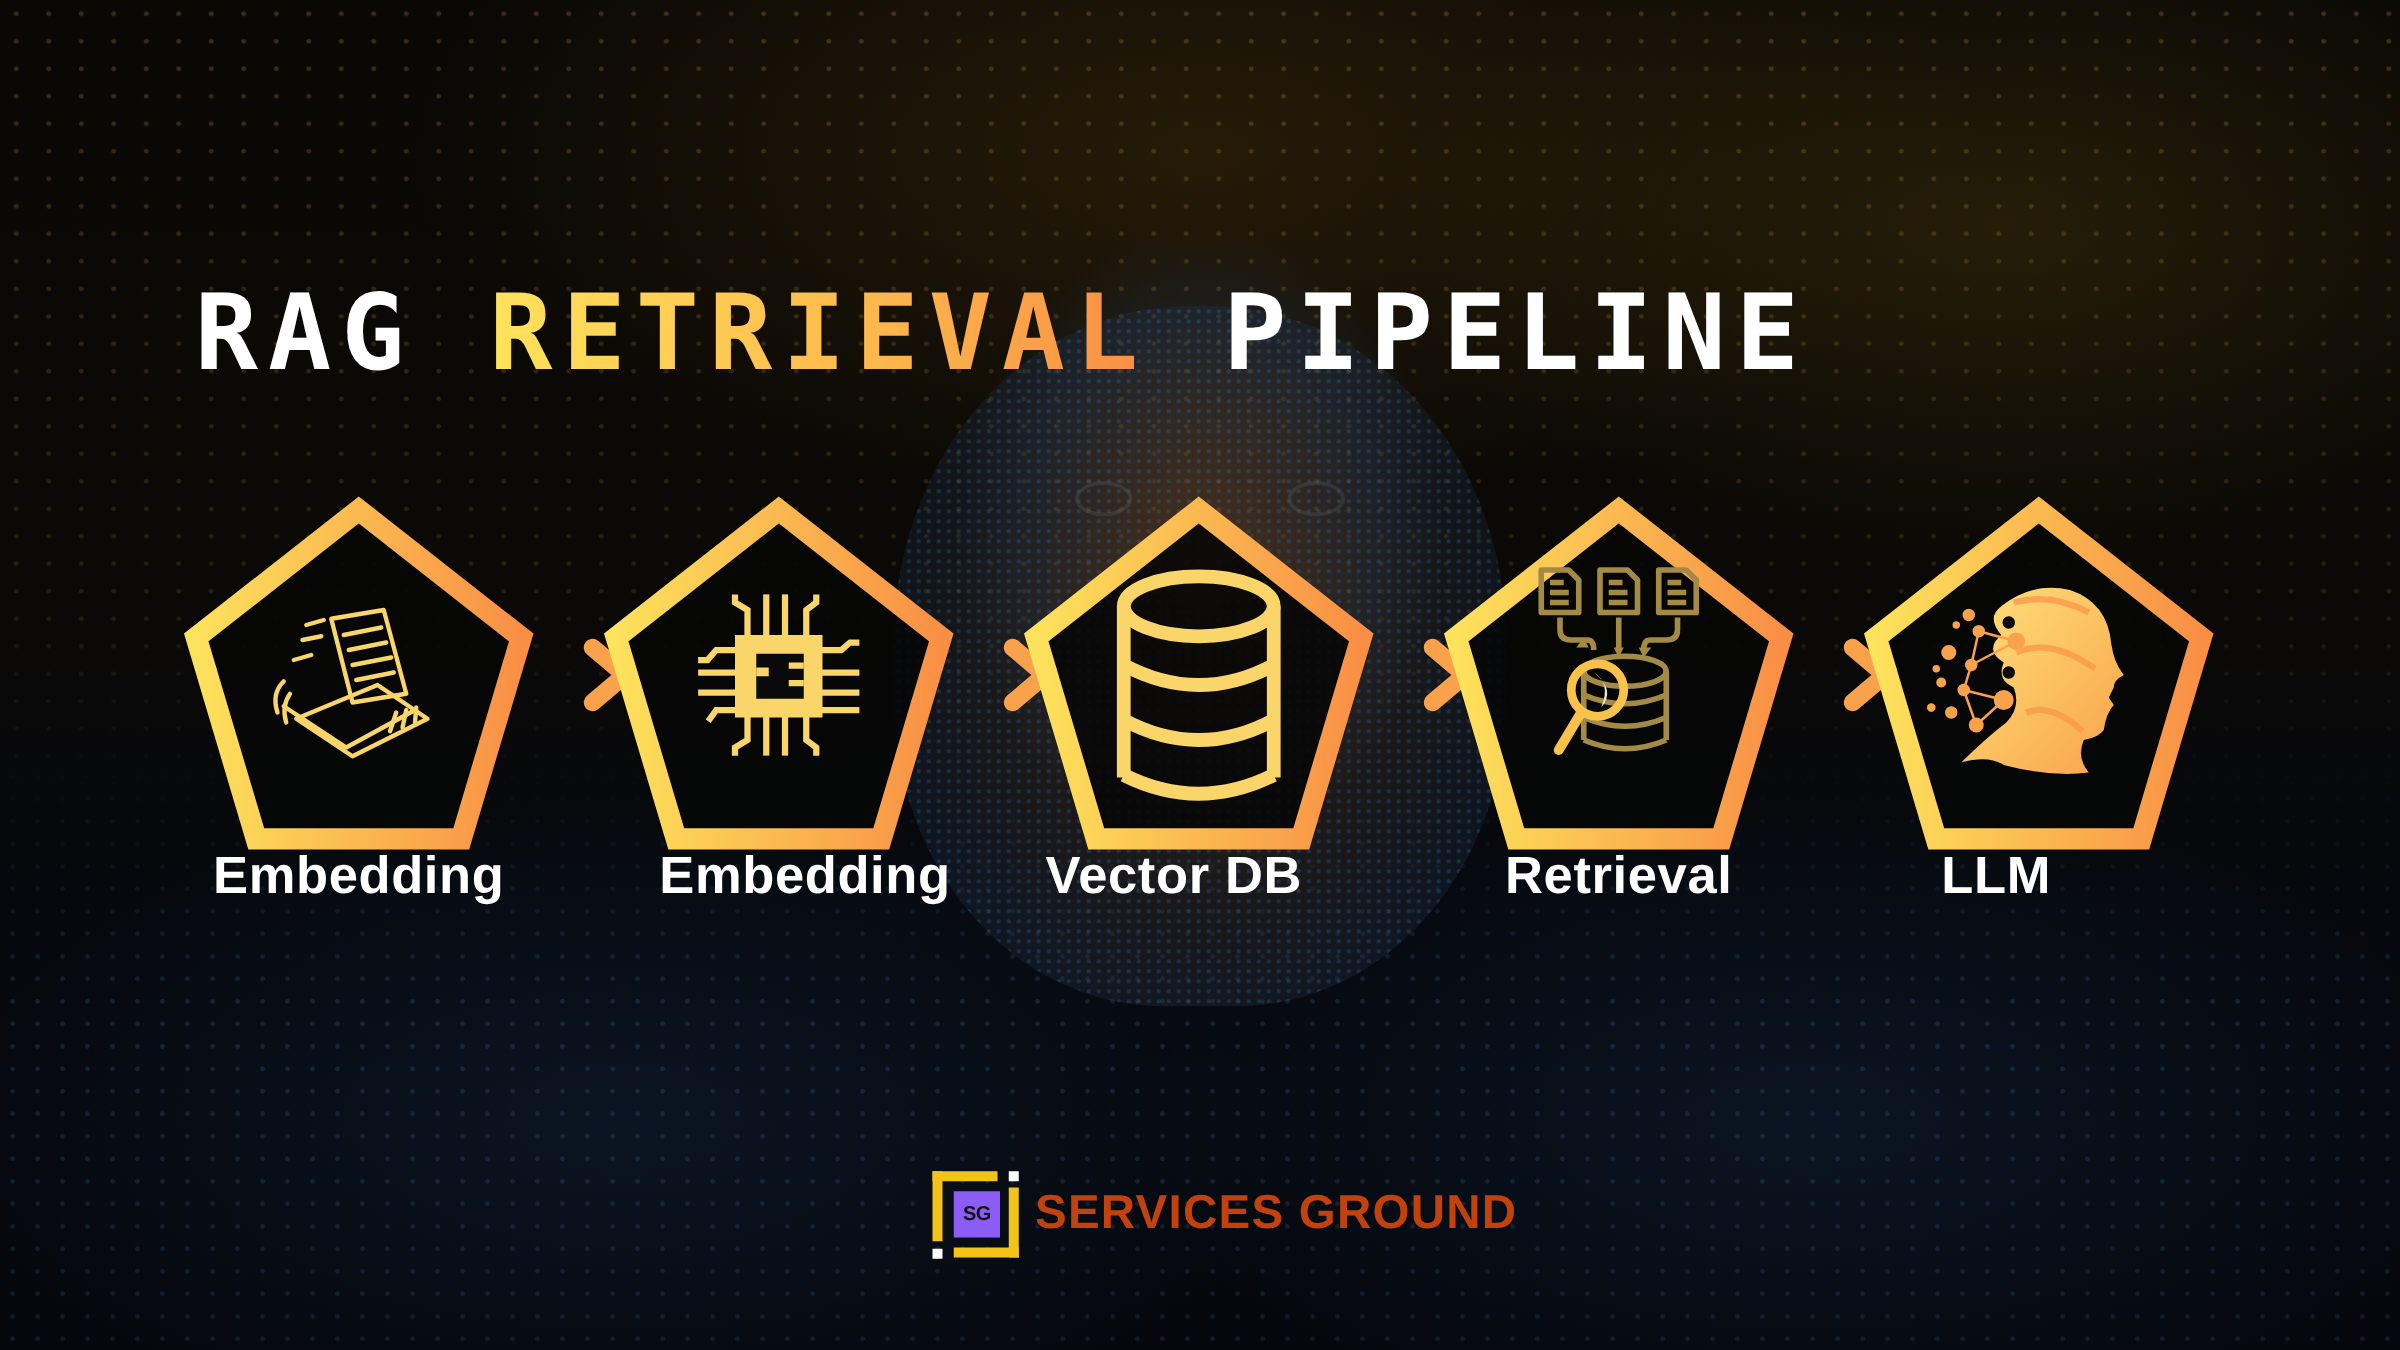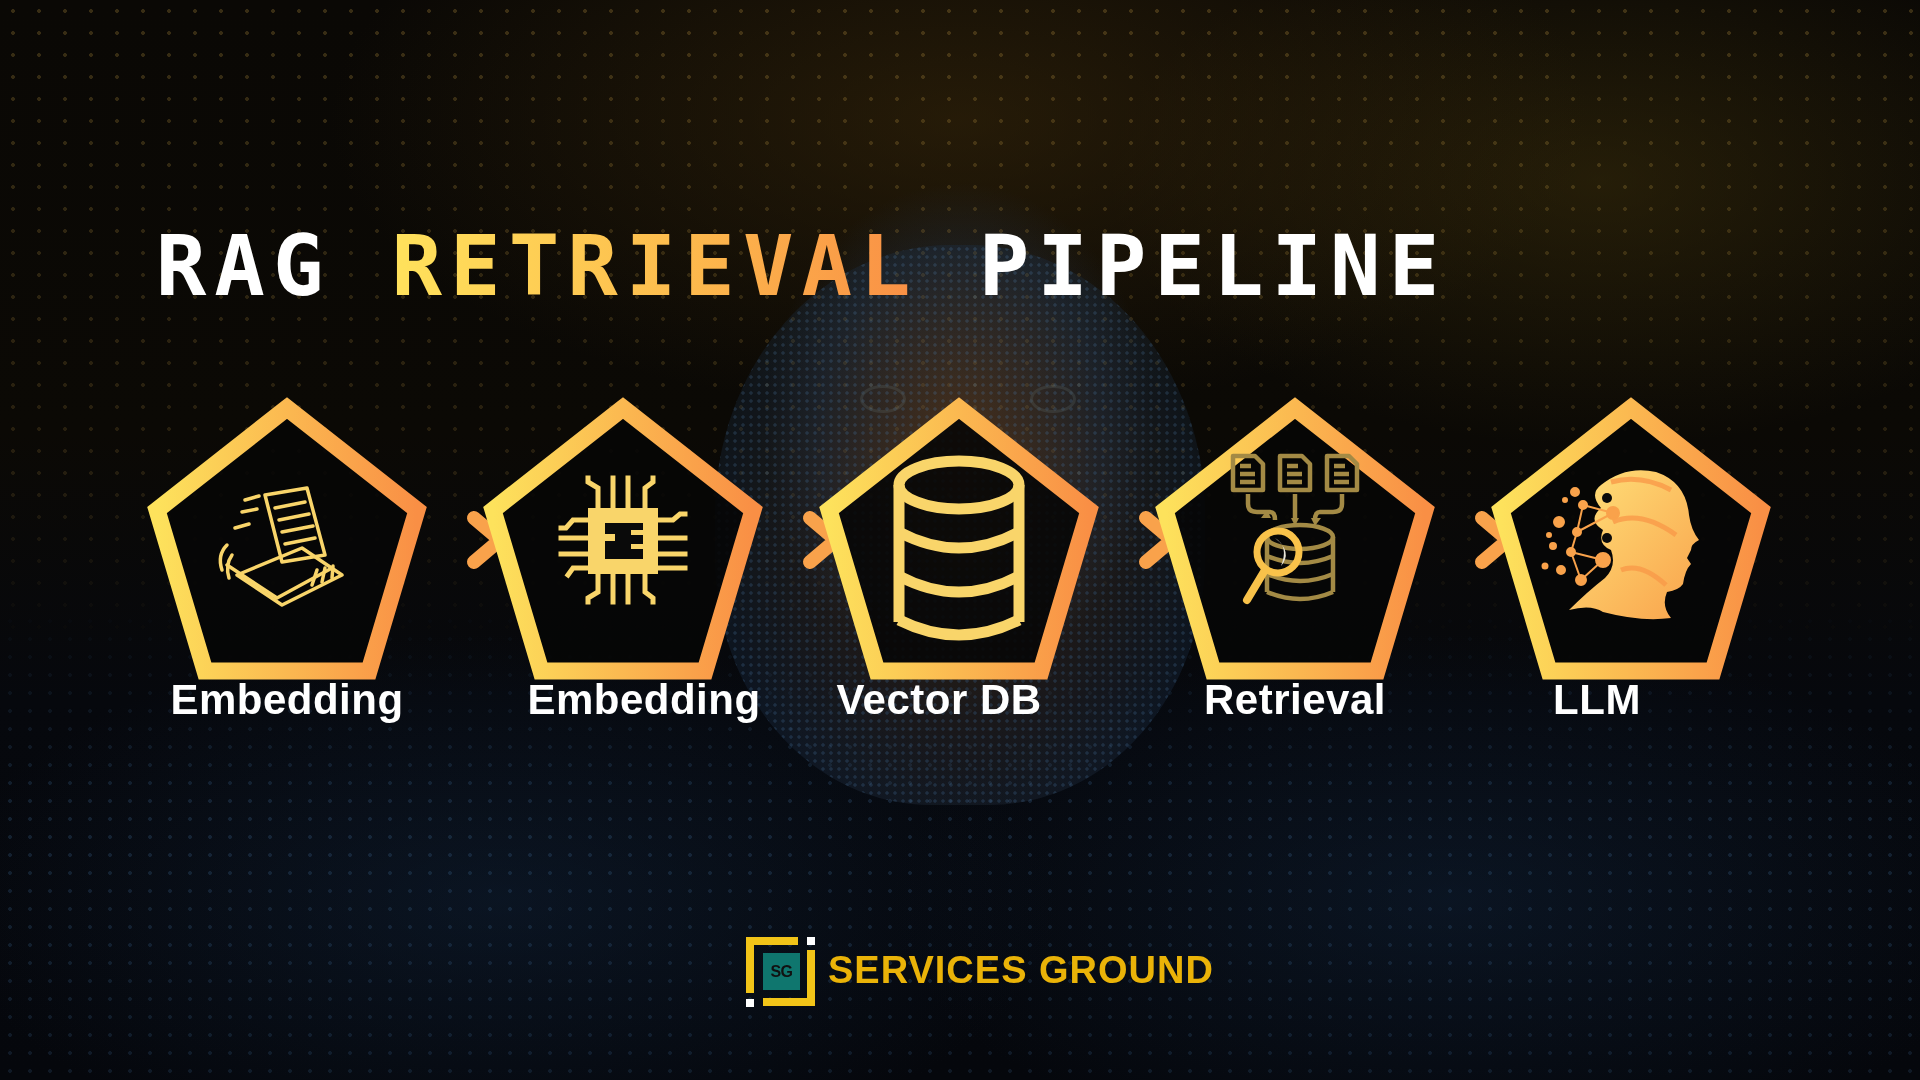--- a/index.html
+++ b/index.html
@@ -65,28 +65,28 @@
     text-align: center; color: #ffffff;
     font-family: "Liberation Sans", sans-serif; font-weight: bold; font-size: 42px;
     letter-spacing: 0.5px;
   }
 
   .logo { position: absolute; left: 746px; top: 937px; width: 440px; height: 70px; }
   .logo .mark { position: absolute; left: 0; top: 0; width: 70px; height: 70px; }
   .logo .bar { position: absolute; background: #f2c418; }
   .logo .wsq { position: absolute; background: #ffffff; }
   .logo .inner {
-    position: absolute; left: 17px; top: 16px; width: 37px; height: 37px; background: #0f766e;
+    position: absolute; left: 17px; top: 16px; width: 37px; height: 37px; background: #8b5cf6;
     color: #111; font-family: "Liberation Sans", sans-serif; font-weight: bold; font-size: 16px;
     display: flex; align-items: center; justify-content: center; letter-spacing: -0.5px;
   }
   .logo .brand {
     position: absolute; left: 82px; top: 14px; white-space: nowrap;
     font-family: "Liberation Sans", sans-serif; font-weight: bold; font-size: 38px;
-    color: #eab308; letter-spacing: 1px; line-height: 1;
+    color: #c2410c; letter-spacing: 1px; line-height: 1;
   }
 </style>
 </head>
 <body>
 
 <div class="bg"></div>
 <div class="dots"></div>
 <div class="dots-blue"></div>
 <div class="face">
   <div class="face-dots"></div>

